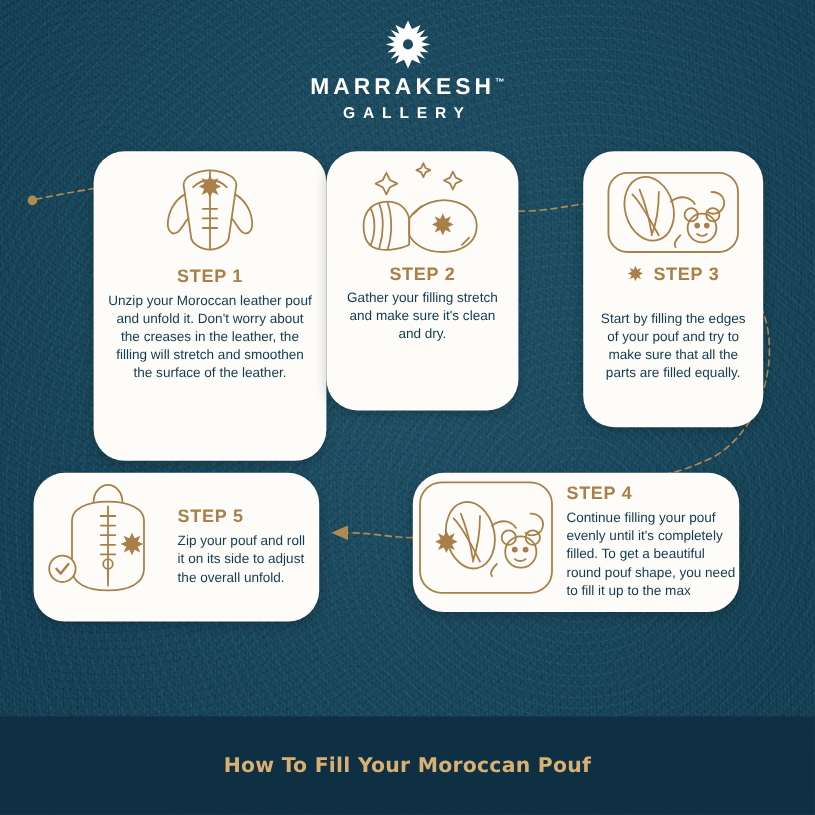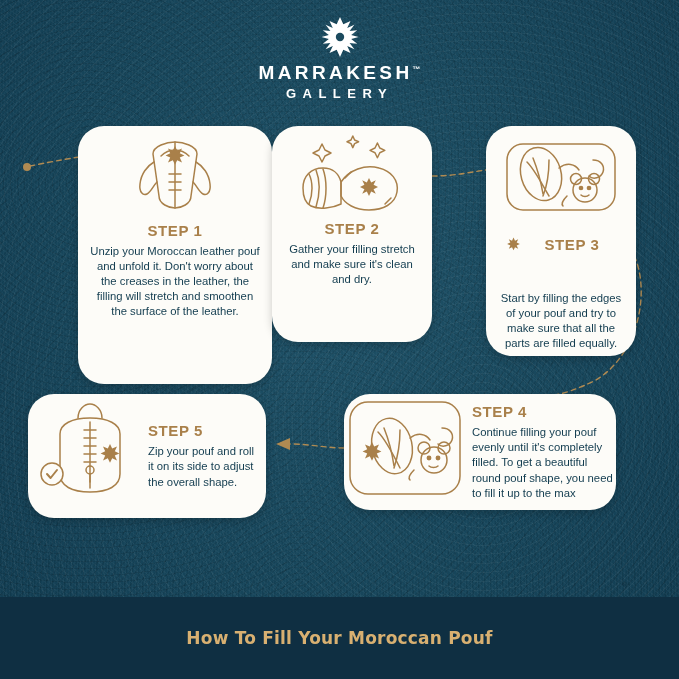--- a/index.html
+++ b/index.html
@@ -207,21 +207,21 @@
         <circle cx="84" cy="54" r="1.6" fill="#a9804a"></circle>
         <circle cx="92" cy="54" r="1.6" fill="#a9804a"></circle>
         <path d="M84,61 C86,63 90,63 92,61"></path>
         <path d="M70,62 C66,66 64,70 66,72"></path>
       </g>
     </svg>
     <div class="title-inline">
       <svg width="15" height="15" viewBox="0 0 16 16">
         <path d="M8,0.6 l1.6,3.4 l3.4,-1.6 l-1.6,3.4 l3.4,1.6 l-3.4,1.6 l1.6,3.4 l-3.4,-1.6 l-1.6,3.4 l-1.6,-3.4 l-3.4,1.6 l1.6,-3.4 l-3.4,-1.6 l3.4,-1.6 l-1.6,-3.4 l3.4,1.6 Z" fill="#a9804a"></path>
       </svg>
-      <div class="step-title" style="margin:16px">STEP 3</div>
+      <div class="step-title" style="margin:0">STEP 3</div>
     </div>
     <div class="step-body" style="margin-top:22px">Start by filling the edges of your pouf and try to make sure that all the parts are filled equally.</div>
   </div>
 
   <div class="card" id="card4">
     <div class="row">
       <div class="art-cell">
         <svg width="122" height="112" viewBox="0 0 122 112">
           <g fill="none" stroke="#a9804a" stroke-width="1.5" stroke-linecap="round" stroke-linejoin="round">
             <rect x="6" y="8" width="110" height="92" rx="18"></rect>
@@ -262,21 +262,21 @@
           </g>
           <path d="M72,44 l2.2,4.6 l4.8,-2.2 l-2.2,4.8 l4.6,2.2 l-4.6,2.2 l2.2,4.8 l-4.8,-2.2 l-2.2,4.6 l-2.2,-4.6 l-4.8,2.2 l2.2,-4.8 l-4.6,-2.2 l4.6,-2.2 l-2.2,-4.8 l4.8,2.2 Z" fill="#a9804a"></path>
           <g>
             <circle cx="14" cy="74" r="11" fill="#fdfcf8" stroke="#a9804a" stroke-width="1.5"></circle>
             <path d="M9,74 L12.6,78 L19,70" fill="none" stroke="#a9804a" stroke-width="2" stroke-linecap="round" stroke-linejoin="round"></path>
           </g>
         </svg>
       </div>
       <div class="txt-cell">
         <div class="step-title">STEP 5</div>
-        <div class="step-body">Zip your pouf and roll it on its side to adjust the overall shape.</div>
+        <div class="step-body">Zip your pouf and roll it on its side to adjust the overall unfold.</div>
       </div>
     </div>
   </div>
 
   <div class="footer">
     <div class="footer-title">How To Fill Your Moroccan Pouf</div>
   </div>
 </div>
 
 </body></html>

